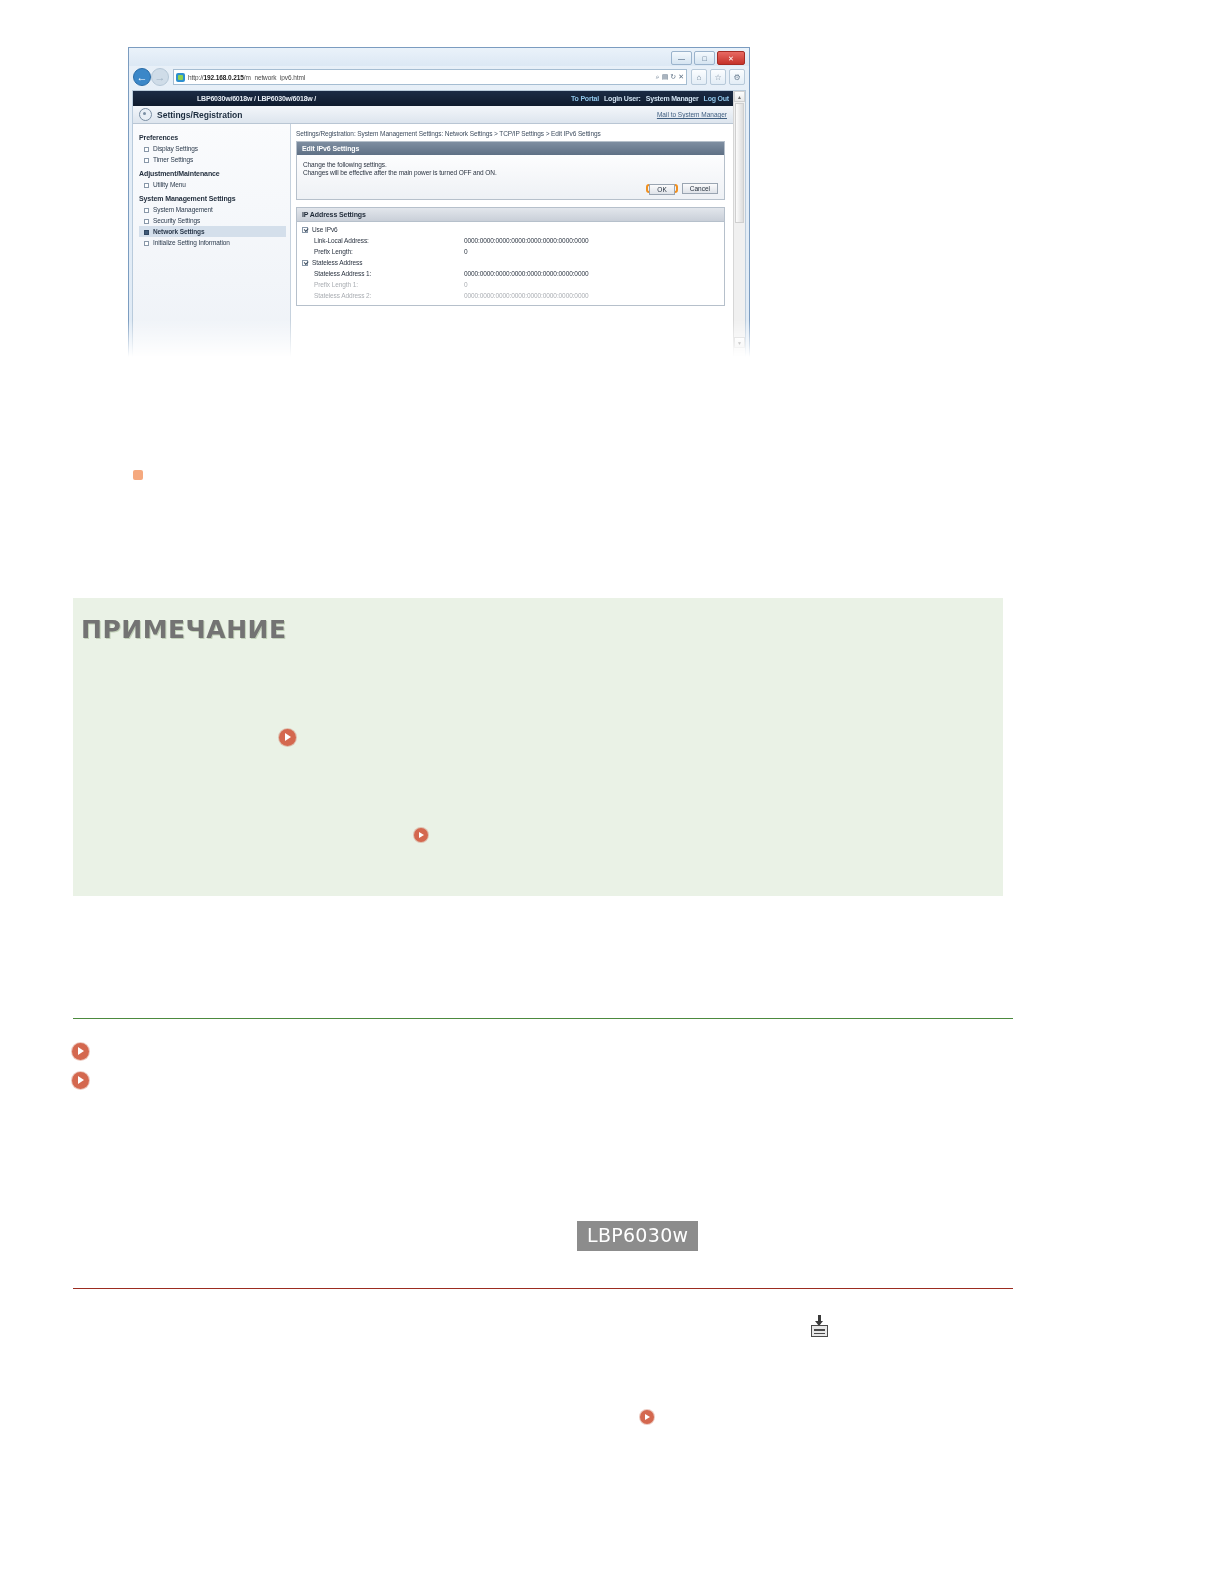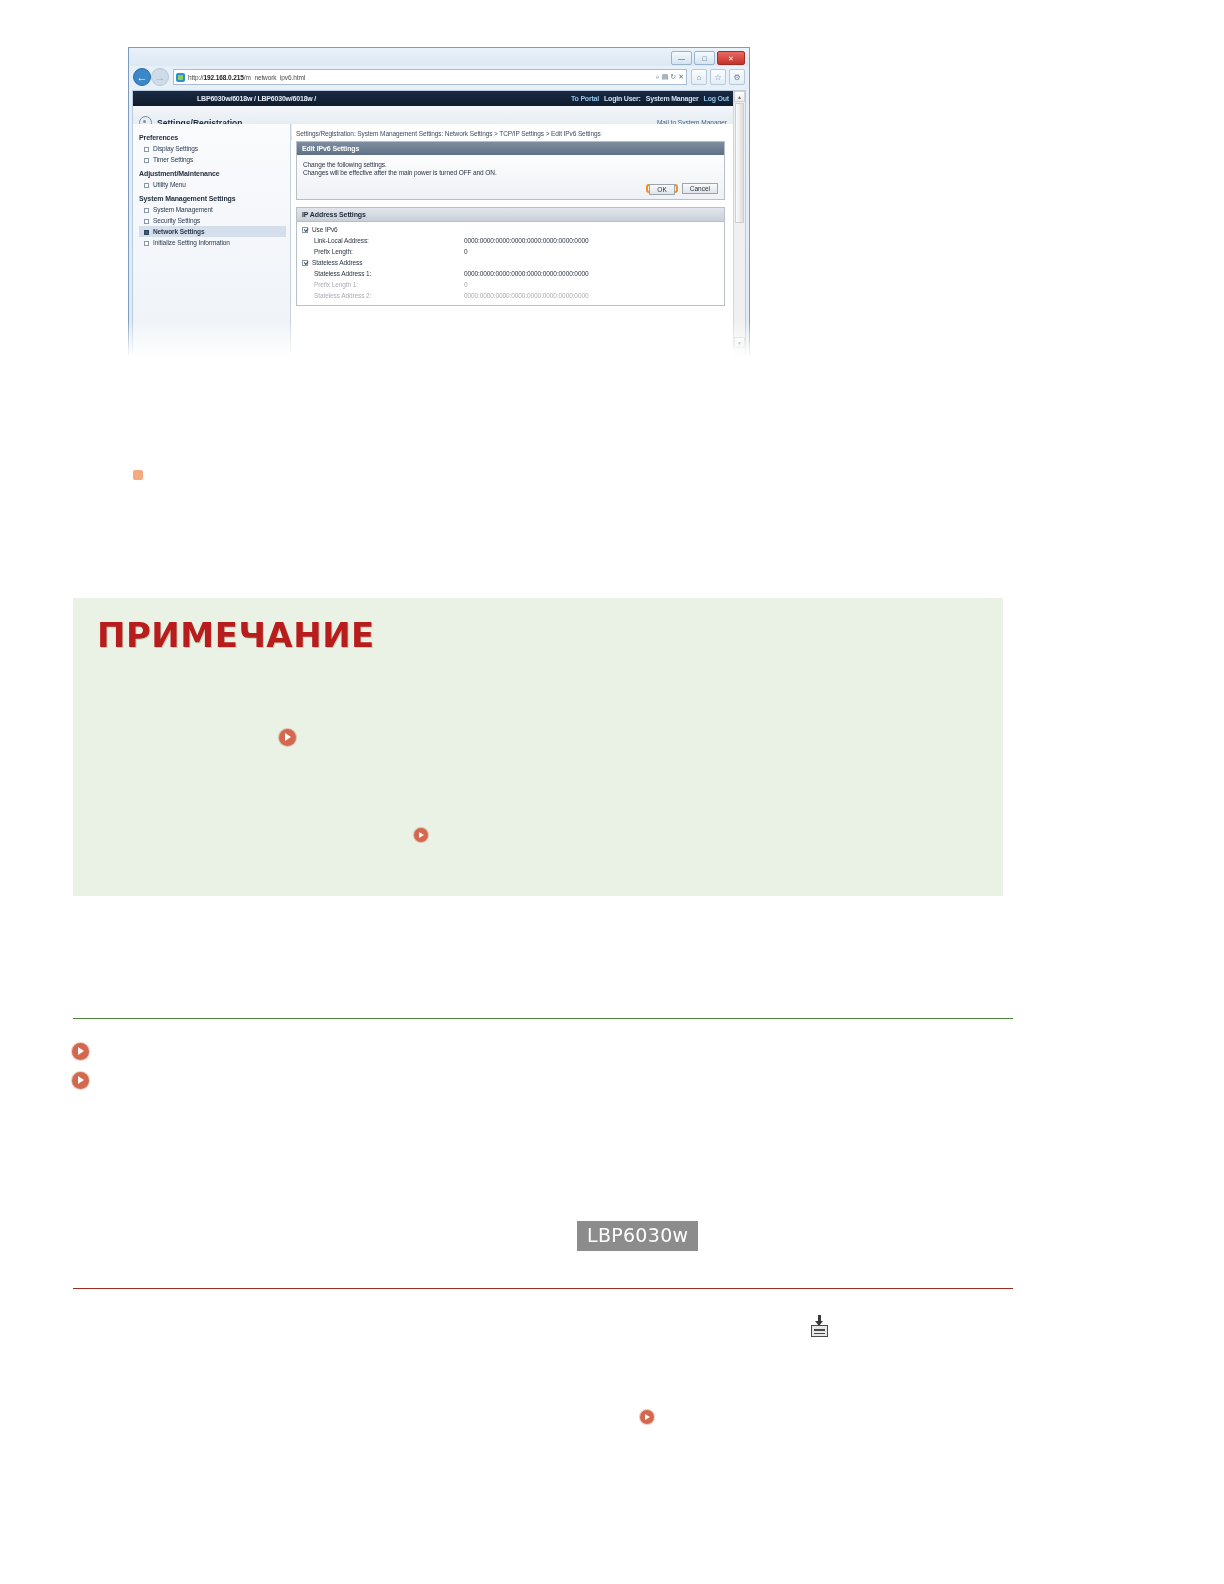--- a/index.html
+++ b/index.html
@@ -218,21 +218,21 @@
     display: flex;
     gap: 5px;
     letter-spacing: -0.2px;
   }
   .dev-right .link { color: #8fc4e8; }
 
   
   .set-head {
     position: absolute;
     left: 0; right: 12px; top: 15px;
-    height: 34px;
+    height: 18px;
     background: linear-gradient(180deg,#f3f6fa 0%, #dde5ee 100%);
     border-bottom: 1px solid #b9c6d4;
     display: flex;
     align-items: center;
     padding: 0 6px;
     box-sizing: border-box;
   }
   .gear {
     width: 11px; height: 11px;
     border-radius: 50%;
@@ -426,24 +426,24 @@
   }
 
   .note-box {
     position: absolute;
     left: 73px; top: 598px;
     width: 930px; height: 298px;
     background: #eaf2e6;
   }
   .note-title {
     position: absolute;
-    left: 24px; top: 17px;
-    font-size: 34px;
+    left: 8px; top: 17px;
+    font-size: 25px;
     font-weight: 700;
-    color: #b91c1c;
+    color: #737373;
     letter-spacing: 0.5px;
     text-shadow: 1px 1px 0 rgba(120,150,100,0.35);
     font-family: "DejaVu Sans", sans-serif;
   }
 
   .arrow-icon {
     width: 17px; height: 17px;
     border-radius: 50%;
     background: #d4684f;
     position: relative;

